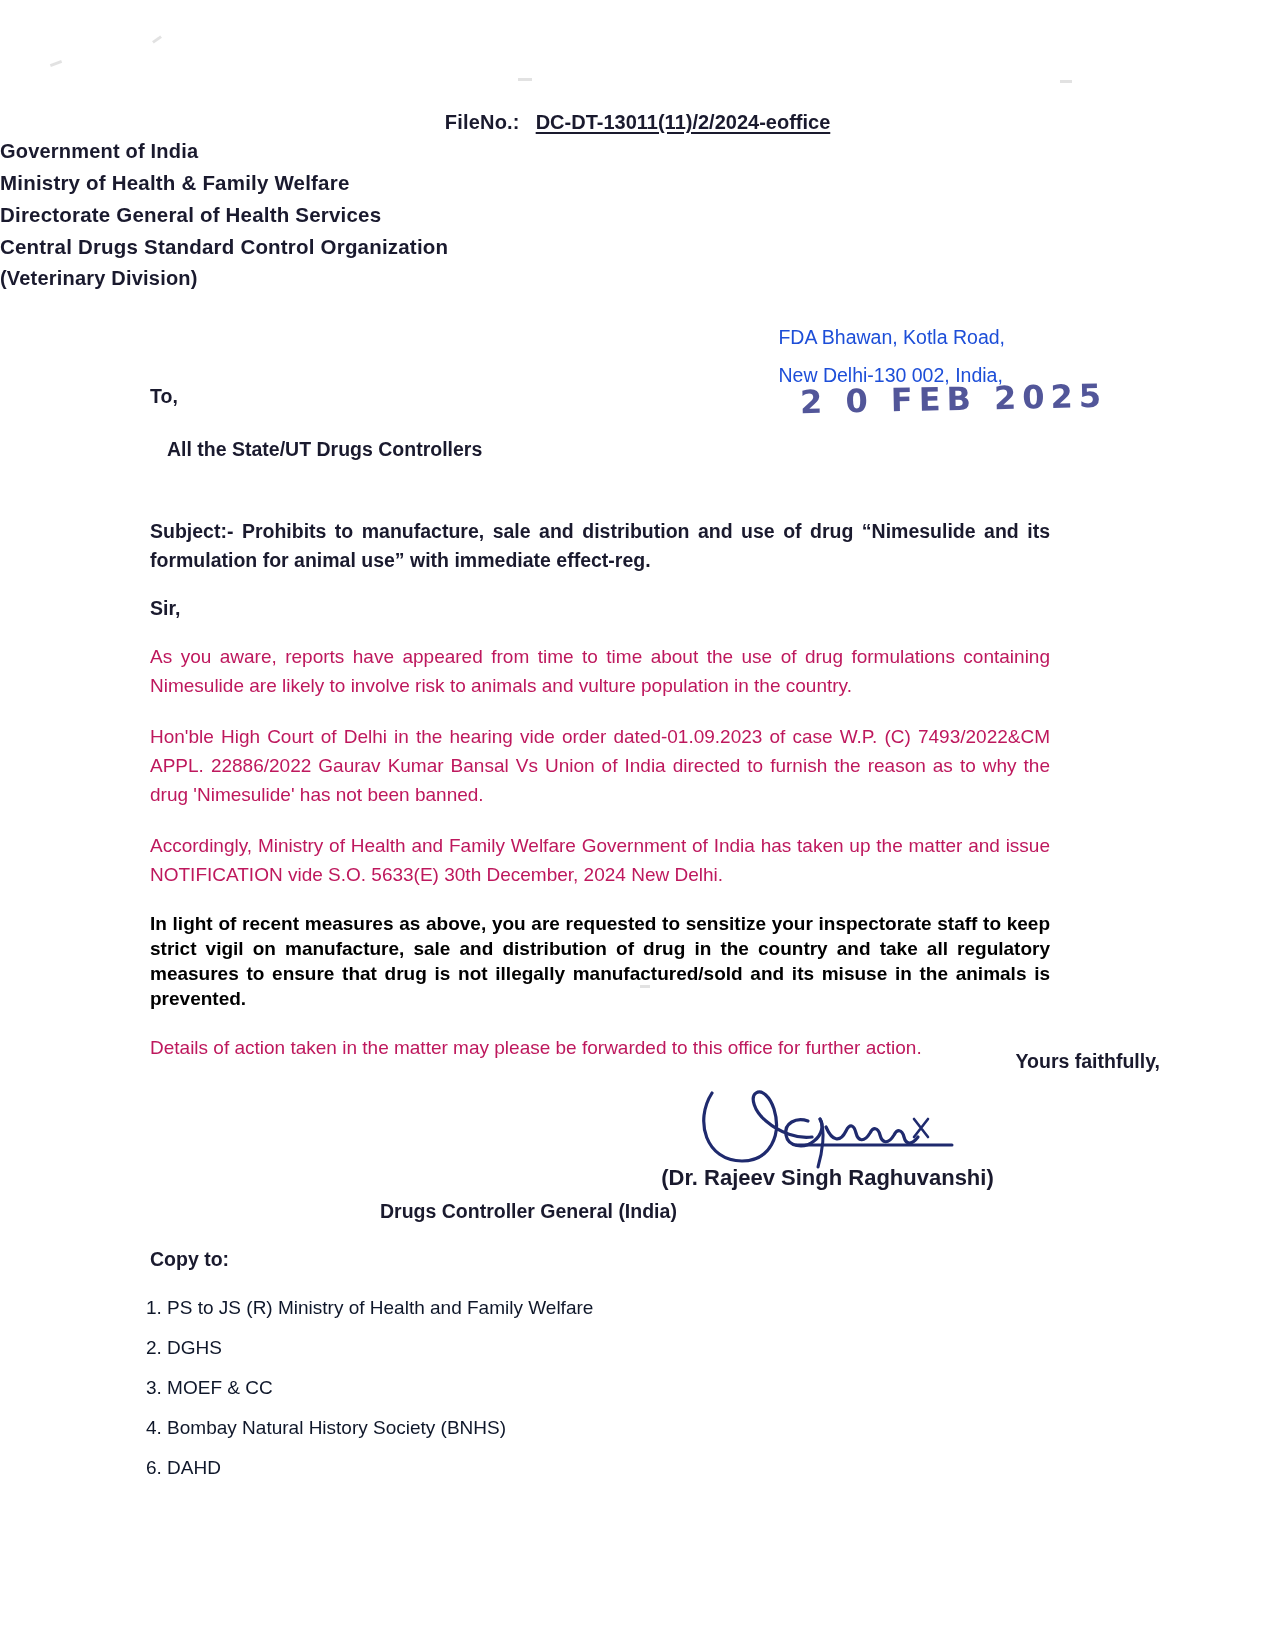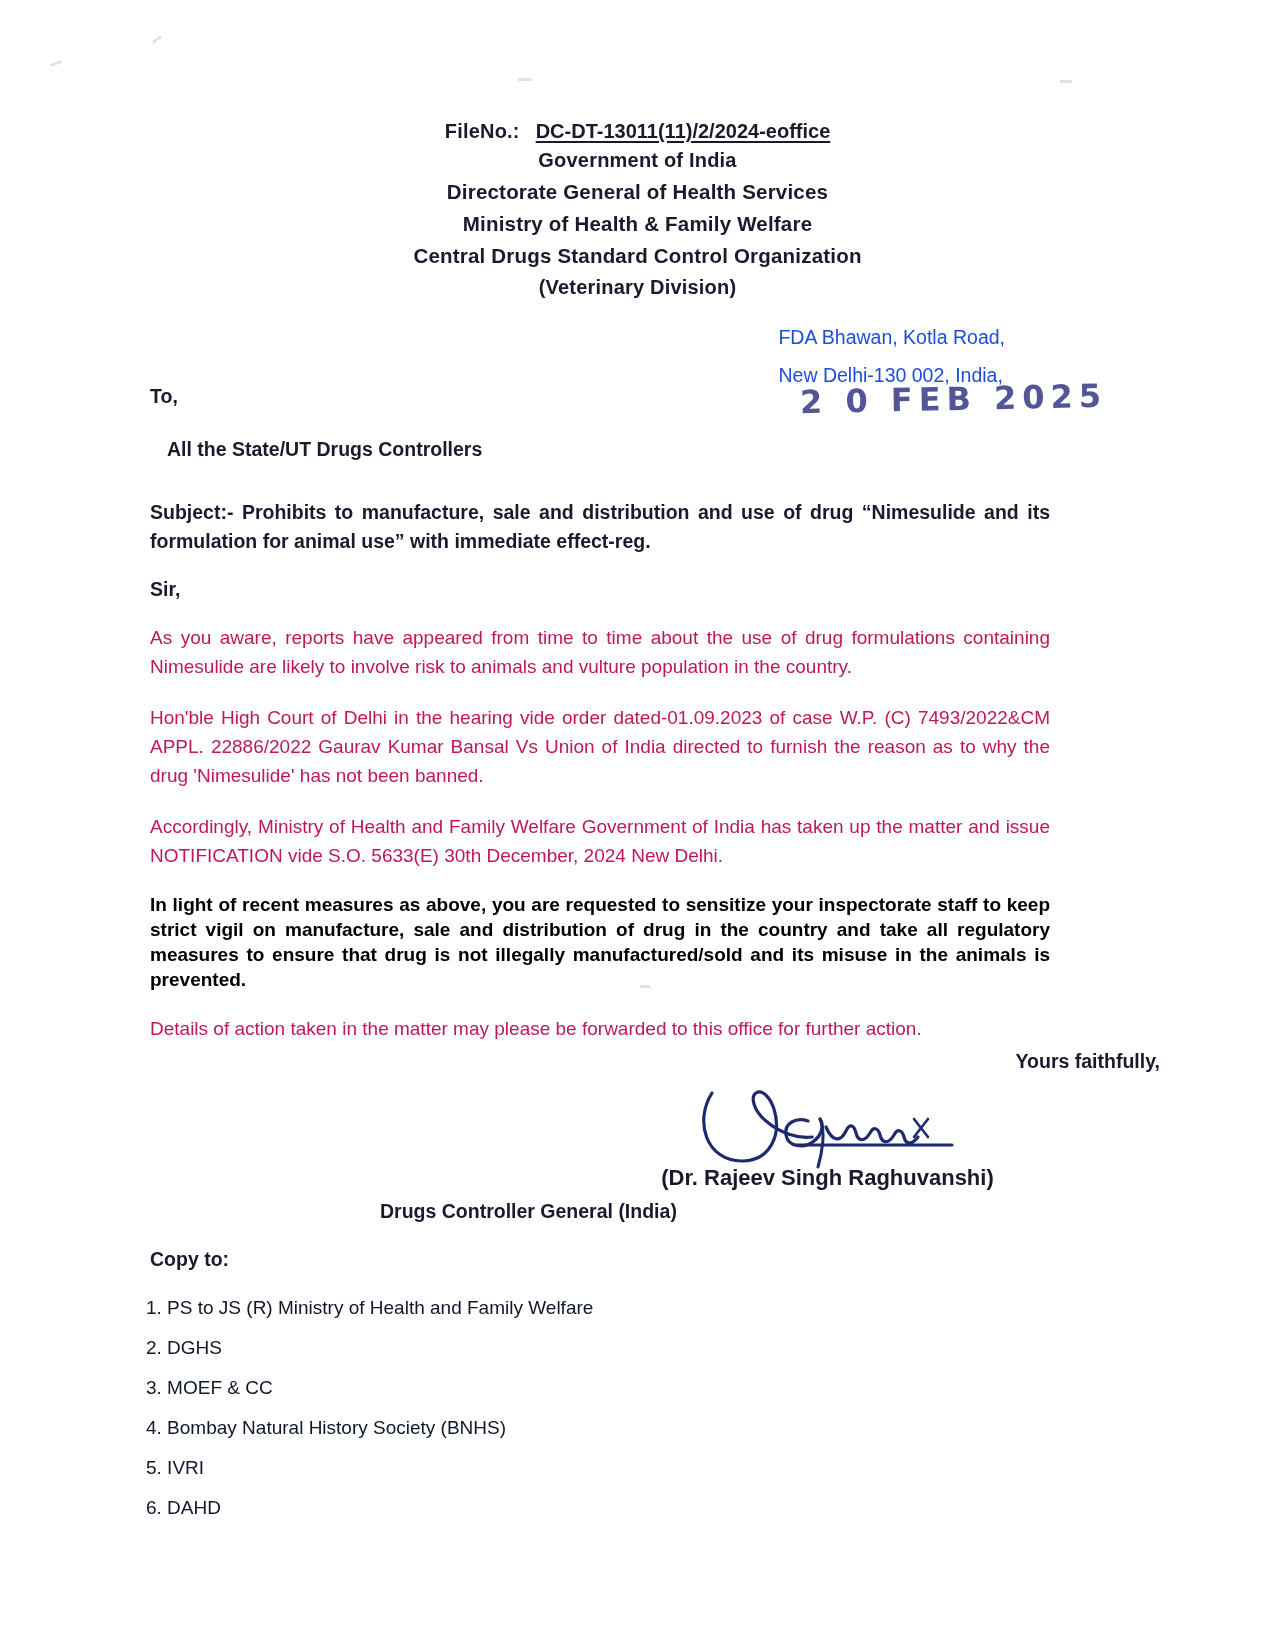--- a/index.html
+++ b/index.html
@@ -20,22 +20,22 @@
   .speck {
     position: absolute;
     background: #d8d8d8;
     opacity: .75;
   }
 
   .letterhead {
     position: absolute;
     left: 0;
     right: 0;
-    top: 120px;
-    text-align: center;
+    top: 111px;
+    text-align: left;
   }
   .fileno-row {
     display: flex;
     justify-content: center;
     align-items: baseline;
     gap: 16px;
   }
   .fileno-label {
     font-size: 20px;
     font-weight: 700;
@@ -95,21 +95,21 @@
     font-weight: 700;
     color: #3b3f8c;
     letter-spacing: 6px;
     transform: rotate(-1.2deg);
     opacity: .88;
   }
 
   .body {
     position: absolute;
     left: 150px;
-    top: 498px;
+    top: 517px;
     width: 900px;
   }
   .subject {
     font-size: 19.5px;
     font-weight: 700;
     line-height: 29px;
     text-align: justify;
   }
   .salutation {
     font-size: 19.5px;
@@ -194,22 +194,22 @@
   <div class="speck" style="left:518px; top:78px; width:14px; height:3px;"></div>
   <div class="speck" style="left:1060px; top:80px; width:12px; height:3px;"></div>
   <div class="speck" style="left:640px; top:985px; width:10px; height:3px;"></div>
 
   <div class="letterhead">
     <div class="fileno-row">
       <span class="fileno-label">FileNo.:</span>
       <span class="fileno-value">DC-DT-13011(11)/2/2024-eoffice</span>
     </div>
     <div class="lh-line l1">Government of India</div>
+    <div class="lh-line l2">Ministry of Health &amp; Family Welfare</div>
     <div class="lh-line l3">Directorate General of Health Services</div>
-    <div class="lh-line l2">Ministry of Health &amp; Family Welfare</div>
     <div class="lh-line l4">Central Drugs Standard Control Organization</div>
     <div class="lh-line l5">(Veterinary Division)</div>
   </div>
 
   <div class="address">
     <div>FDA Bhawan, Kotla Road,</div>
     <div>New Delhi-130 002, India,</div>
   </div>
 
   <div class="to-block">
@@ -242,17 +242,16 @@
 
   <div class="sig-name">(Dr. Rajeev Singh Raghuvanshi)</div>
   <div class="sig-title">Drugs Controller General (India)</div>
 
   <div class="copyto">Copy to:</div>
   <div class="copy-list">
     <div class="copy-item">1. PS to JS (R) Ministry of Health and Family Welfare</div>
     <div class="copy-item">2. DGHS</div>
     <div class="copy-item">3. MOEF &amp; CC</div>
     <div class="copy-item">4. Bombay Natural History Society (BNHS)</div>
-    <div class="copy-item">5. IVRI</div>
     <div class="copy-item">6. DAHD</div>
   </div>
 
 </div>
 
 </body></html>

